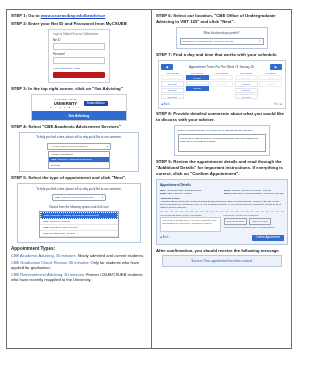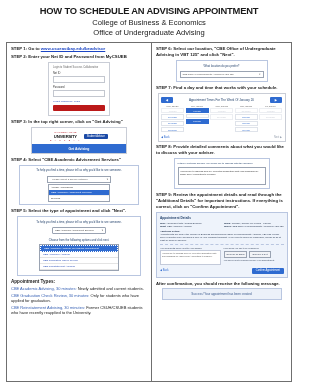--- a/index.html
+++ b/index.html
@@ -115,25 +115,20 @@
 
   .aftertxt{font-size:4.2px;font-weight:bold;margin:3px 0 2px 0;}
   .succ{width:120px;margin:0 auto;border:1px solid #b9c6e0;background:#ecf1f9;color:#3c5a8c;
         font-size:3px;text-align:center;padding:3px 2px;box-sizing:border-box;}
 </style>
 </head>
 <body>
 
 <div class="page">
 
-  <div class="hdr">
-    <div class="t1">HOW TO SCHEDULE AN ADVISING APPOINTMENT</div>
-    <div class="t2">College of Business &amp; Economics</div>
-    <div class="t3">Office of Undergraduate Advising</div>
-  </div>
 
   <div class="cols">
 
     <div class="col left">
 
       <div class="step">
         <span class="lbl">STEP 1:</span><span> Go to </span><a href="#">www.csueastbay.edu/beadvisor</a>
       </div>
 
       <div class="step">

